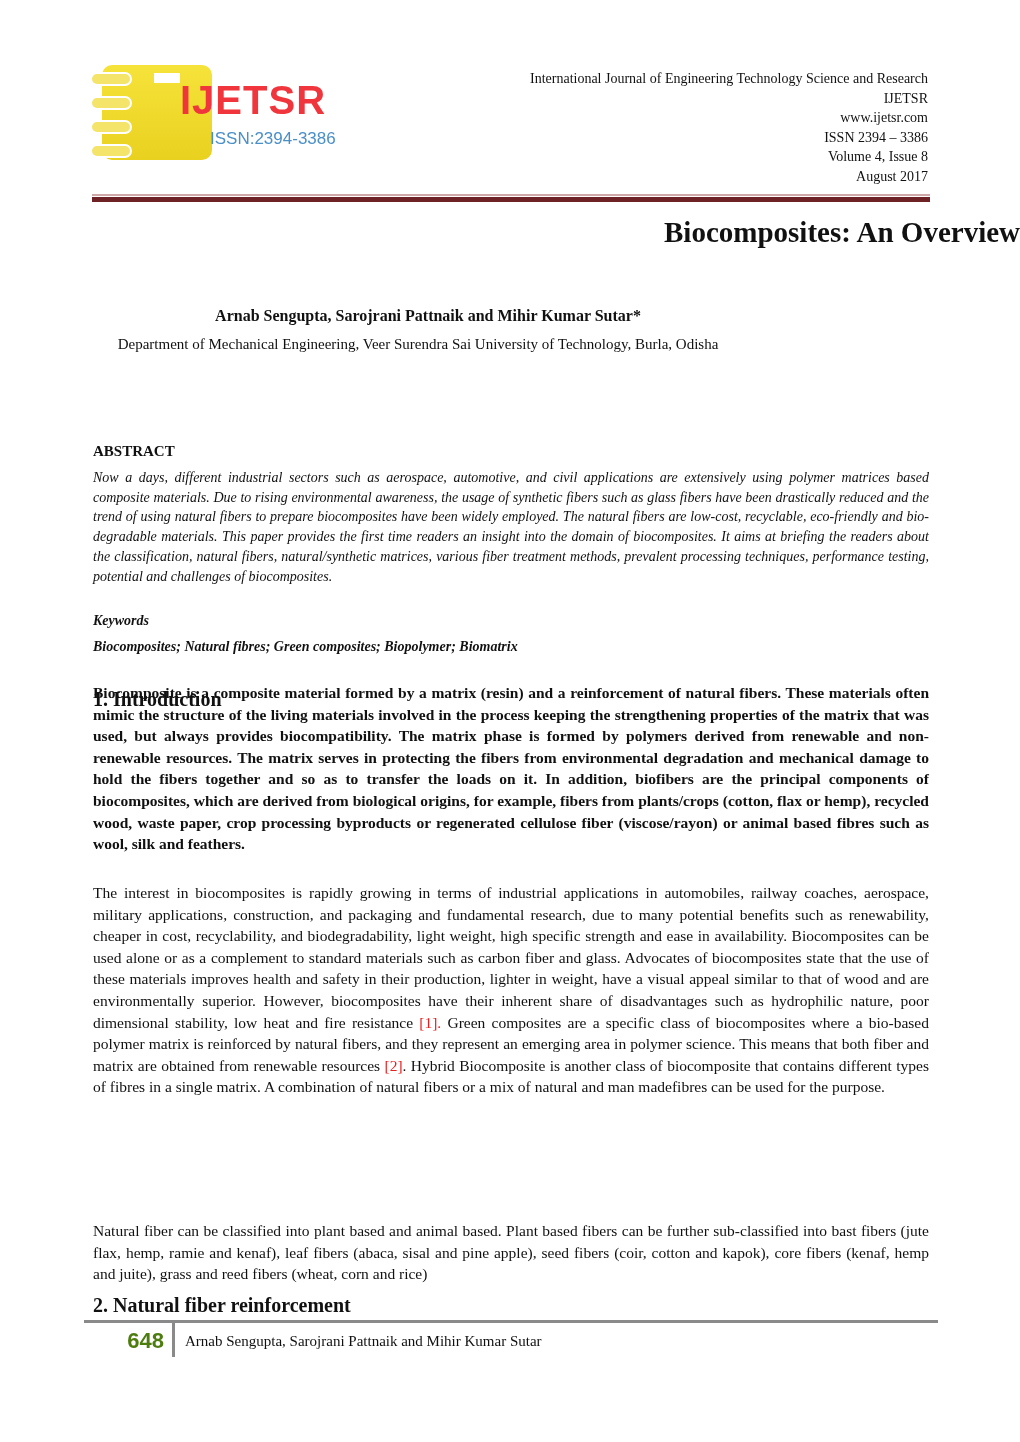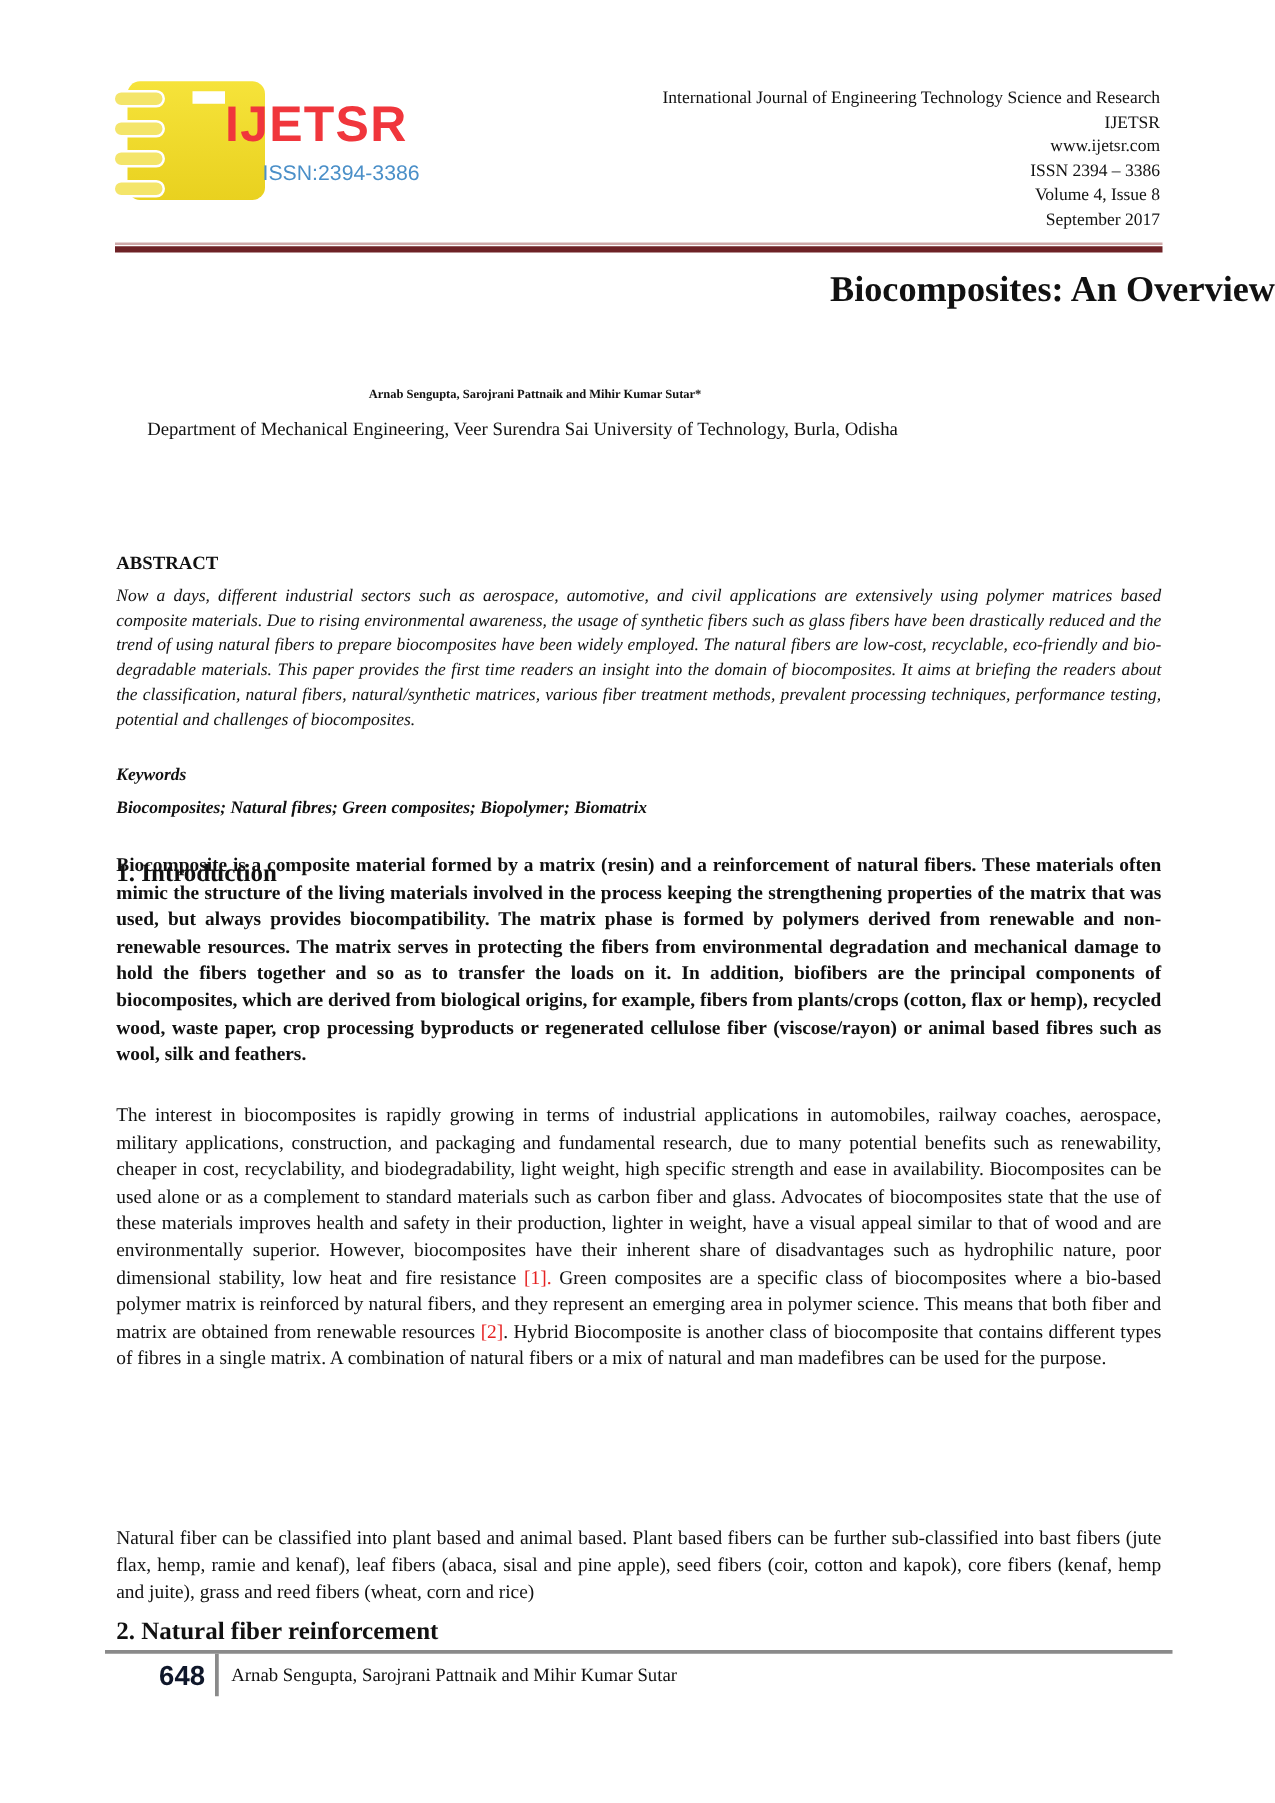--- a/index.html
+++ b/index.html
@@ -32,21 +32,21 @@
     font-size: 14px; line-height: 19.5px;
   }
   .rule-top { position: absolute; left: 92px; top: 194px; width: 838px; height: 2px; background: #cfa8a8; }
   .rule-main { position: absolute; left: 92px; top: 197px; width: 838px; height: 5px; background: #6e2226; }
   .title {
     position: absolute; left: 0; width: 1020px; top: 210px; text-align: right;
     font-size: 29px; font-weight: bold; line-height: 44px;
   }
   .authors {
     position: absolute; left: 0; width: 856px; top: 306px; text-align: center;
-    font-size: 10px; font-weight: bold; line-height: 20px;
+    font-size: 16px; font-weight: bold; line-height: 20px;
   }
   .affil {
     position: absolute; left: 0; width: 836px; top: 334px; text-align: center;
     font-size: 15px; line-height: 20px;
   }
   .content { position: absolute; left: 93px; width: 836px; margin-top: 32px; }
   .h-abstract { top: 409px; font-size: 15px; font-weight: bold; line-height: 20px; }
   .abstract {
     top: 436px; font-size: 14px; font-style: italic; text-align: justify; line-height: 19.7px;
   }
@@ -57,21 +57,21 @@
   .body-text { font-size: 15.5px; line-height: 21.6px; text-align: justify; margin: 0; }
   .sec1-p1 { top: 682px; font-weight: bold; }
   .sec1-p2 { top: 882px; }
   .sec2-head { top: 1263px; }
   .sec2-p1 { top: 1220px; }
   .ref { color: #e52222; }
   .rule-foot { position: absolute; left: 84px; top: 1320px; width: 854px; height: 3px; background: #8a8a8a; }
   .foot-divider { position: absolute; left: 172px; top: 1323px; width: 3px; height: 34px; background: #8a8a8a; }
   .page-num {
     position: absolute; left: 90px; top: 1328px; width: 74px; text-align: right;
-    font-family: "Liberation Sans", sans-serif; font-weight: bold; font-size: 22px; color: #0f172a; line-height: 26px;
+    font-family: "Liberation Sans", sans-serif; font-weight: bold; font-size: 22px; color: #4d7c0f; line-height: 26px;
   }
   .foot-authors { position: absolute; left: 185px; top: 1331px; font-size: 15px; line-height: 20px; }
 </style>
 </head>
 <body>
 
 <div class="logo">
   <div class="logo-book">
     <div class="label"></div>
   </div>
@@ -82,21 +82,21 @@
   <div class="logo-text">IJETSR</div>
   <div class="logo-issn">ISSN:2394-3386</div>
 </div>
 
 <div class="journal-info">
   <div>International Journal of Engineering Technology Science and Research</div>
   <div>IJETSR</div>
   <div>www.ijetsr.com</div>
   <div>ISSN 2394 – 3386</div>
   <div>Volume 4, Issue 8</div>
-  <div>September 2017</div>
+  <div>August 2017</div>
 </div>
 
 <div class="rule-top"></div>
 <div class="rule-main"></div>
 
 <div class="title">Biocomposites: An Overview</div>
 <div class="authors">Arnab Sengupta, Sarojrani Pattnaik and Mihir Kumar Sutar*</div>
 <div class="affil">Department of Mechanical Engineering, Veer Surendra Sai University of Technology, Burla, Odisha</div>
 
 <div class="content h-abstract">ABSTRACT</div>

